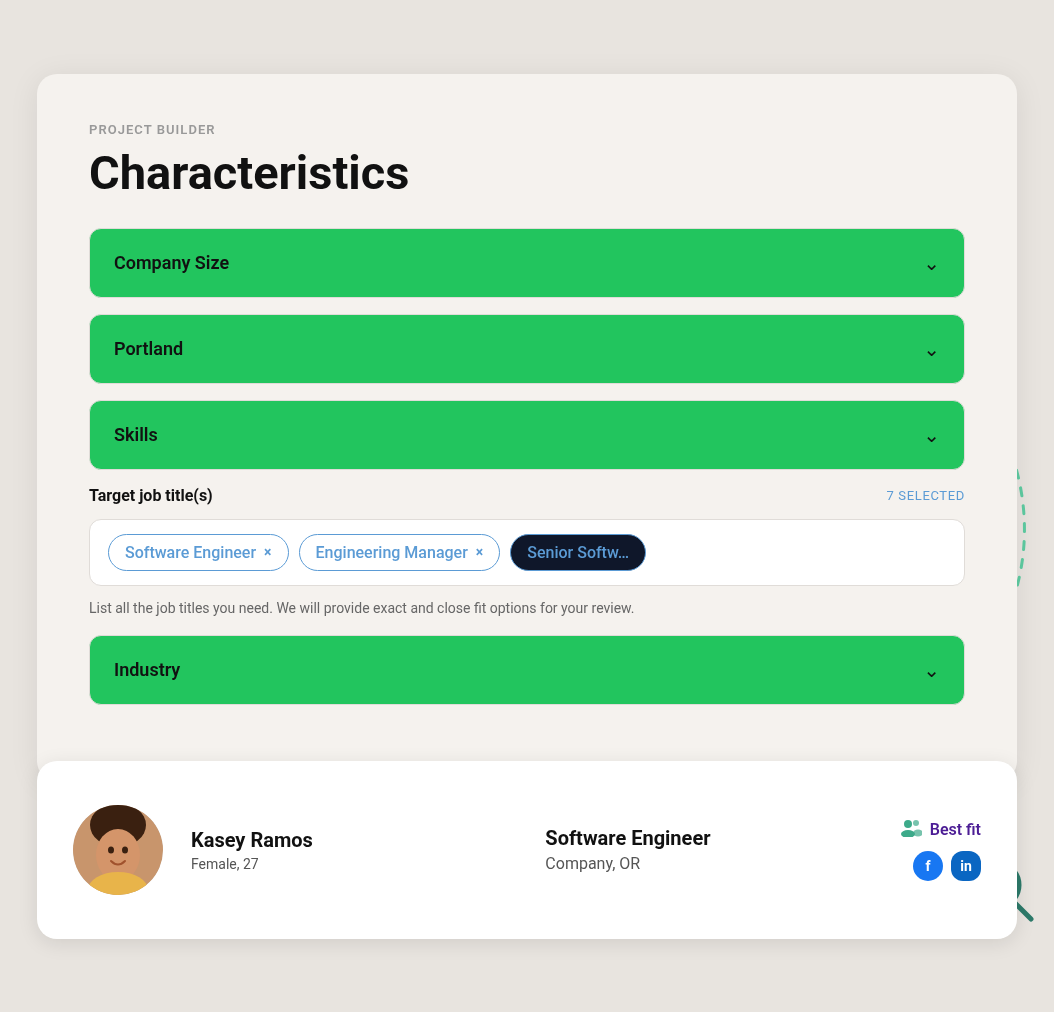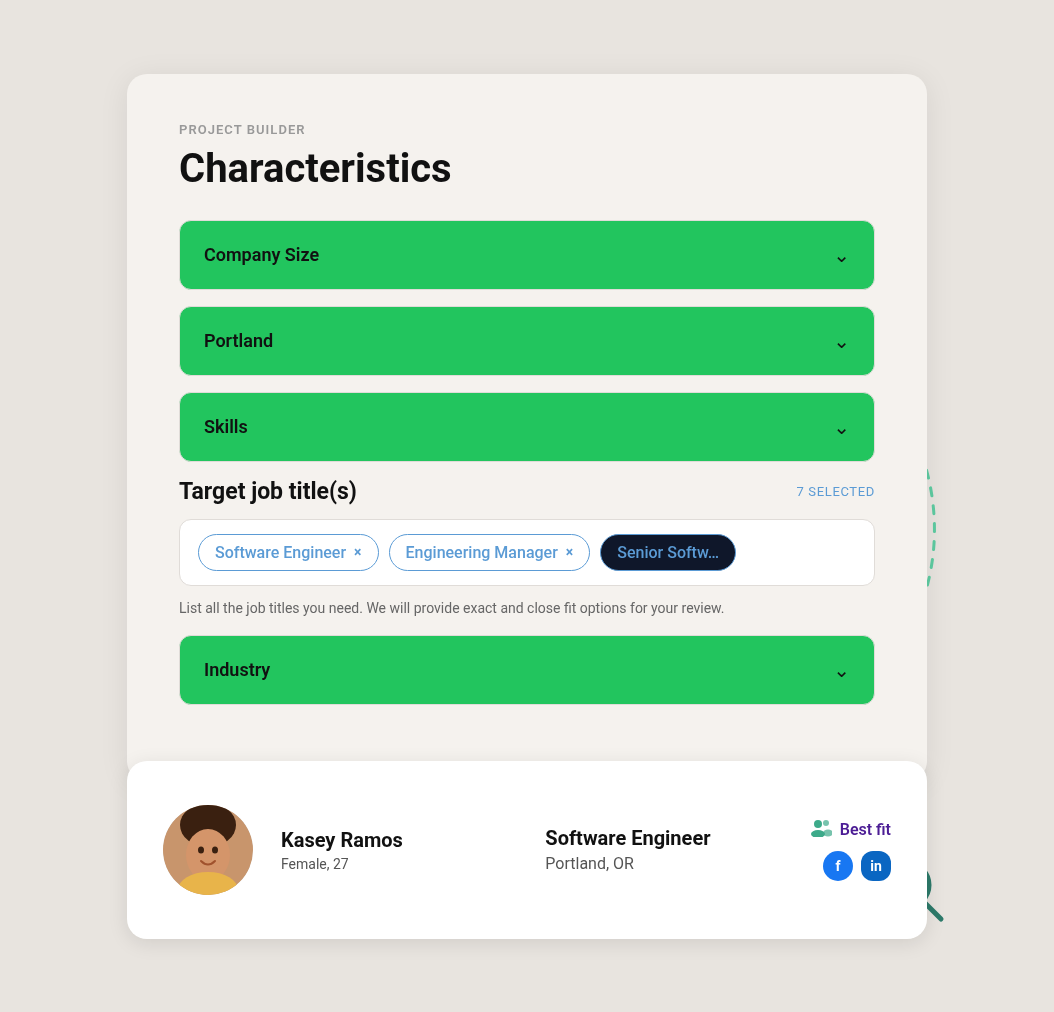--- a/index.html
+++ b/index.html
@@ -7,41 +7,41 @@
       background: #e8e4df;
       font-family: -apple-system, BlinkMacSystemFont, 'Segoe UI', Roboto, sans-serif;
       display: flex;
       justify-content: center;
       align-items: center;
       min-height: 100vh;
       padding: 20px;
     }
     .outer-wrapper {
       position: relative;
-      width: 800px;
+      width: 980px;
       max-width: 100%;
     }
     .main-card {
       background: #f5f2ee;
       border-radius: 20px;
       padding: 48px 52px 60px 52px;
       box-shadow: 0 4px 30px rgba(0,0,0,0.08);
       position: relative;
       z-index: 2;
     }
     .project-builder-label {
       font-size: 13px;
       font-weight: 600;
       letter-spacing: 0.08em;
       color: #999;
       text-transform: uppercase;
       margin-bottom: 8px;
     }
     .page-title {
-      font-size: 40px;
+      font-size: 47px;
       font-weight: 700;
       color: #111;
       margin-bottom: 28px;
     }
     .accordion-item {
       background: #22c55e;
       border: 1.5px solid #e0dcd8;
       border-radius: 12px;
       padding: 22px 24px;
       margin-bottom: 16px;
@@ -62,21 +62,21 @@
     .job-title-section {
       margin-bottom: 16px;
     }
     .job-title-header {
       display: flex;
       justify-content: space-between;
       align-items: center;
       margin-bottom: 14px;
     }
     .job-title-label {
-      font-size: 23px;
+      font-size: 16px;
       font-weight: 700;
       color: #111;
     }
     .selected-count {
       font-size: 13px;
       font-weight: 400;
       color: #5b9bd5;
       letter-spacing: 0.05em;
     }
     .tags-container {
@@ -310,21 +310,21 @@
       </svg>
     </div>
 
     <div class="profile-info">
       <div class="profile-name">Kasey Ramos</div>
       <div class="profile-sub">Female, 27</div>
     </div>
 
     <div class="profile-job">
       <div class="profile-job-title">Software Engineer</div>
-      <div class="profile-location">Portland, OR</div>
+      <div class="profile-location">Company, OR</div>
     </div>
 
     <div class="profile-actions">
       <div class="best-fit">
         <span class="best-fit-icon">
           
           <svg width="22" height="18" viewBox="0 0 22 18" fill="none" xmlns="http://www.w3.org/2000/svg">
             <circle cx="8" cy="5" r="4" fill="#3daa8a"></circle>
             <ellipse cx="8" cy="15" rx="7" ry="4" fill="#3daa8a"></ellipse>
             <circle cx="16" cy="4" r="3" fill="#3daa8a" opacity="0.7"></circle>

